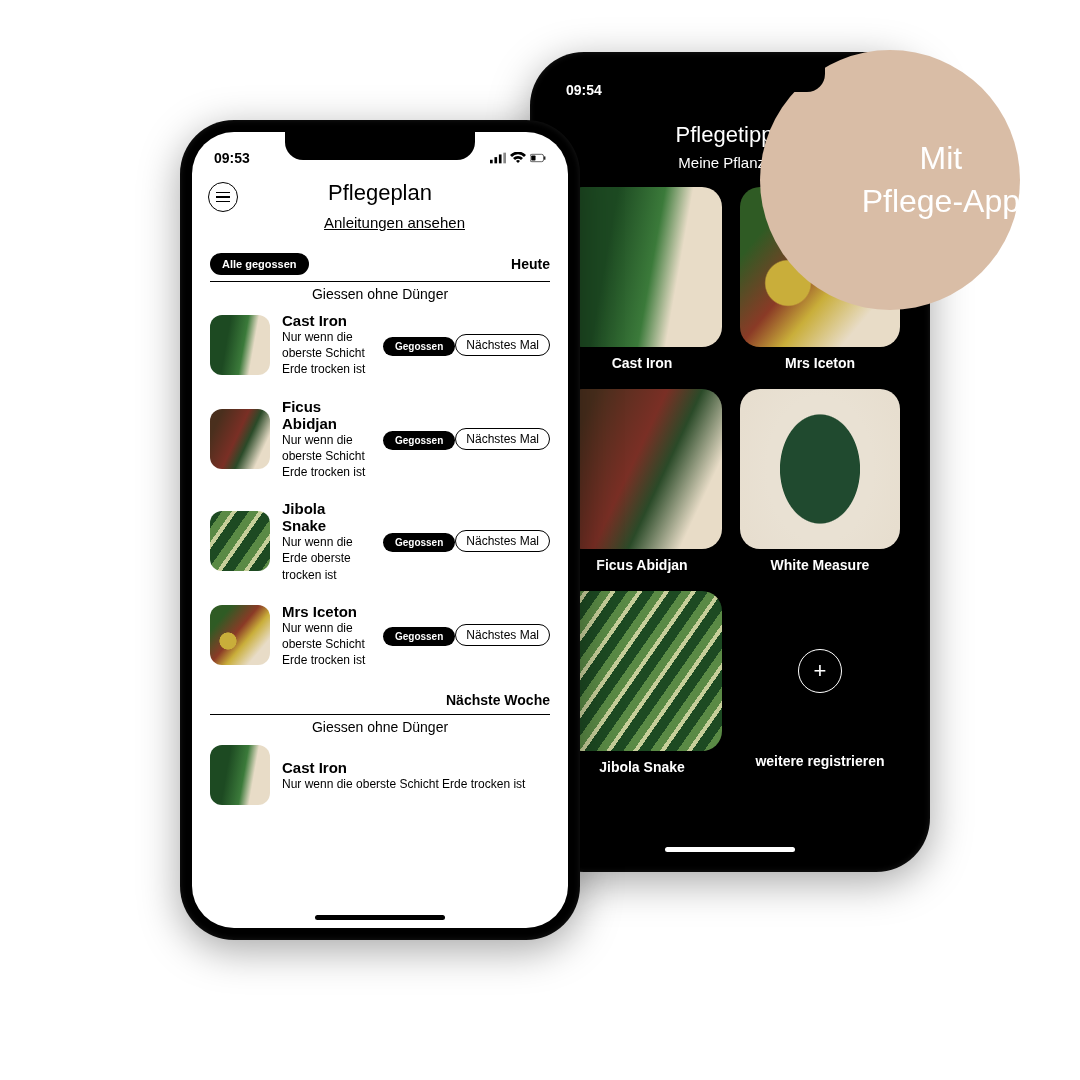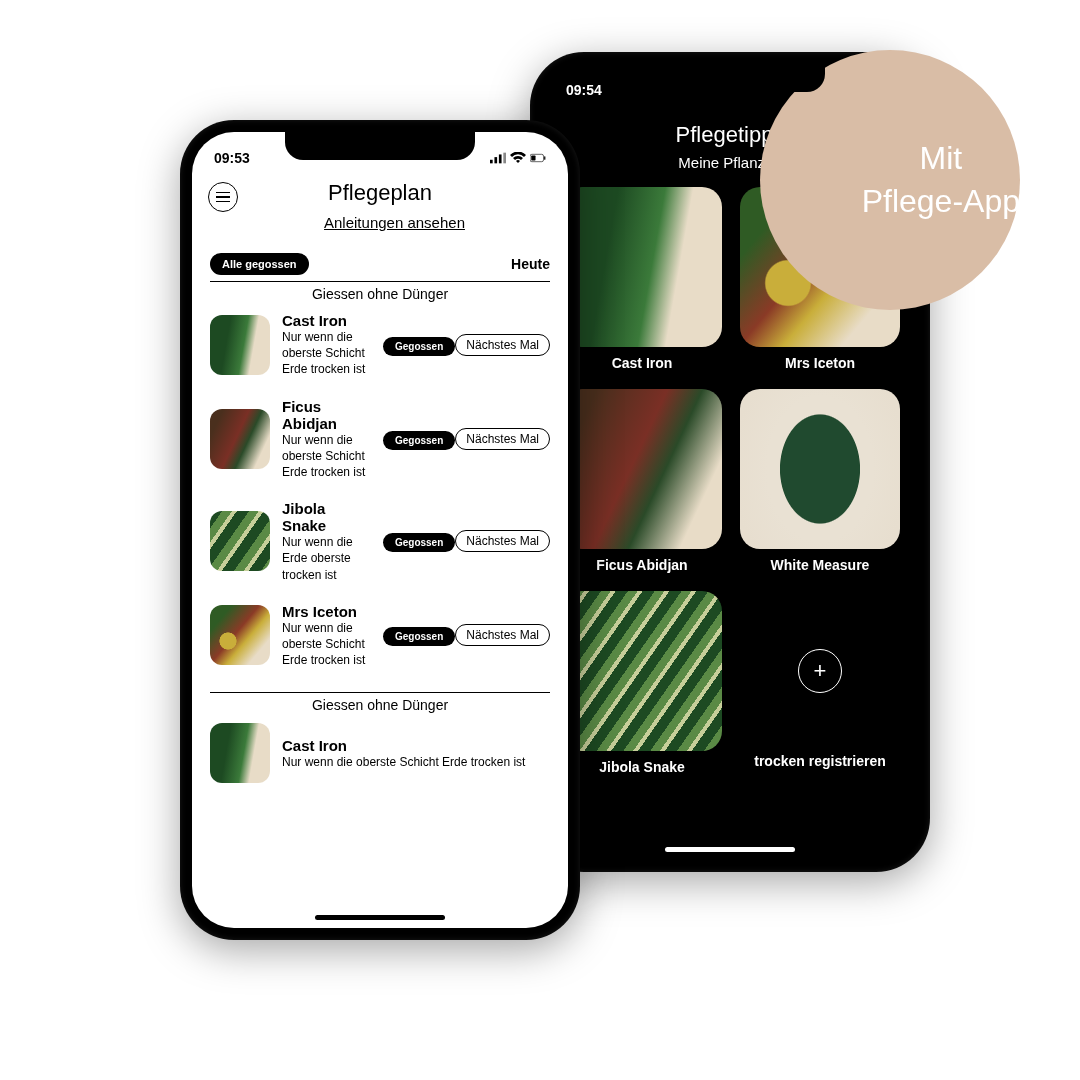--- a/index.html
+++ b/index.html
@@ -248,21 +248,21 @@
       <div class="cell">
         <div class="thumb plant-white"></div>
         <div class="lbl">White Measure</div>
       </div>
       <div class="cell">
         <div class="thumb plant-jibola"></div>
         <div class="lbl">Jibola Snake</div>
       </div>
       <div class="cell">
         <div class="addcircle">+</div>
-        <div class="lbl" style="margin-top:60px">trocken registrieren</div>
+        <div class="lbl" style="margin-top:60px">weitere registrieren</div>
       </div>
     </div>
 
     <div class="homebar"></div>
   </div>
 </div>
 
 <div class="phone front">
   <div class="screen">
     <div class="notch"></div>
@@ -347,20 +347,23 @@
         <div class="name">Mrs Iceton</div>
         <div class="desc">Nur wenn die oberste Schicht Erde trocken ist</div>
       </div>
       <div class="btns">
         <span class="btn-dark">Gegossen</span>
         <span class="btn-outline">Nächstes Mal</span>
       </div>
     </div>
 
     <div class="section" style="margin-top:14px">
+      <div class="section-head" style="justify-content:flex-end">
+        <span class="section-title">Nächste Woche</span>
+      </div>
       <hr>
       <div class="section-sub">Giessen ohne Dünger</div>
     </div>
 
     <div class="row">
       <div class="th plant-castiron"></div>
       <div class="mid">
         <div class="name">Cast Iron</div>
         <div class="desc">Nur wenn die oberste Schicht Erde trocken ist</div>
       </div>

